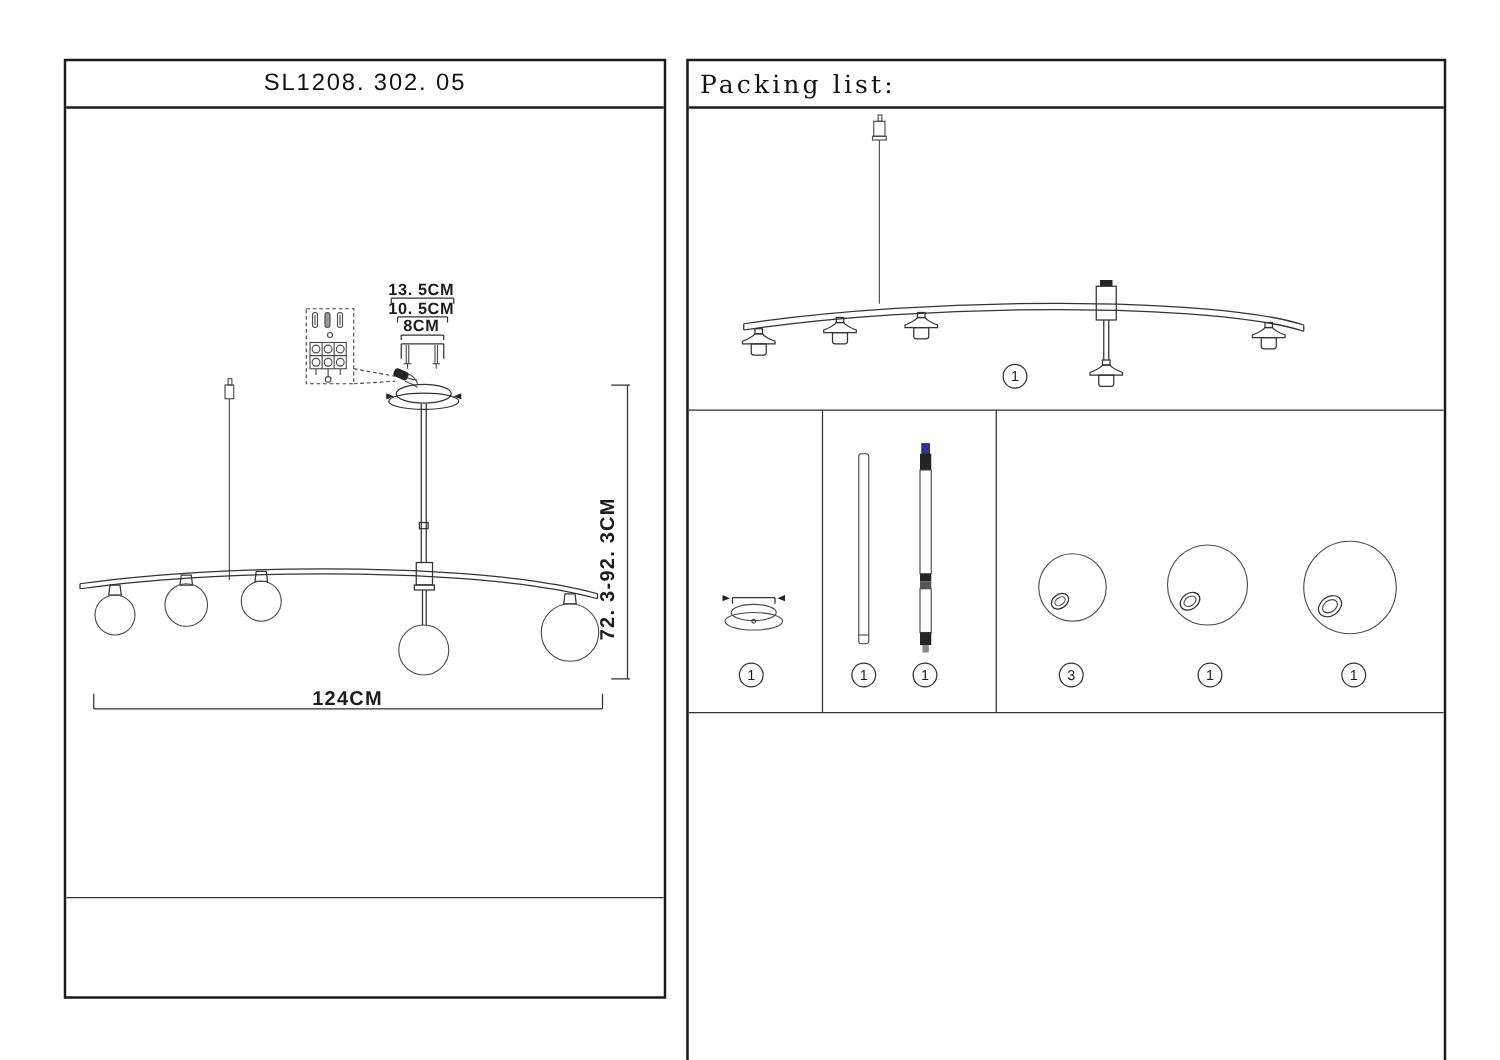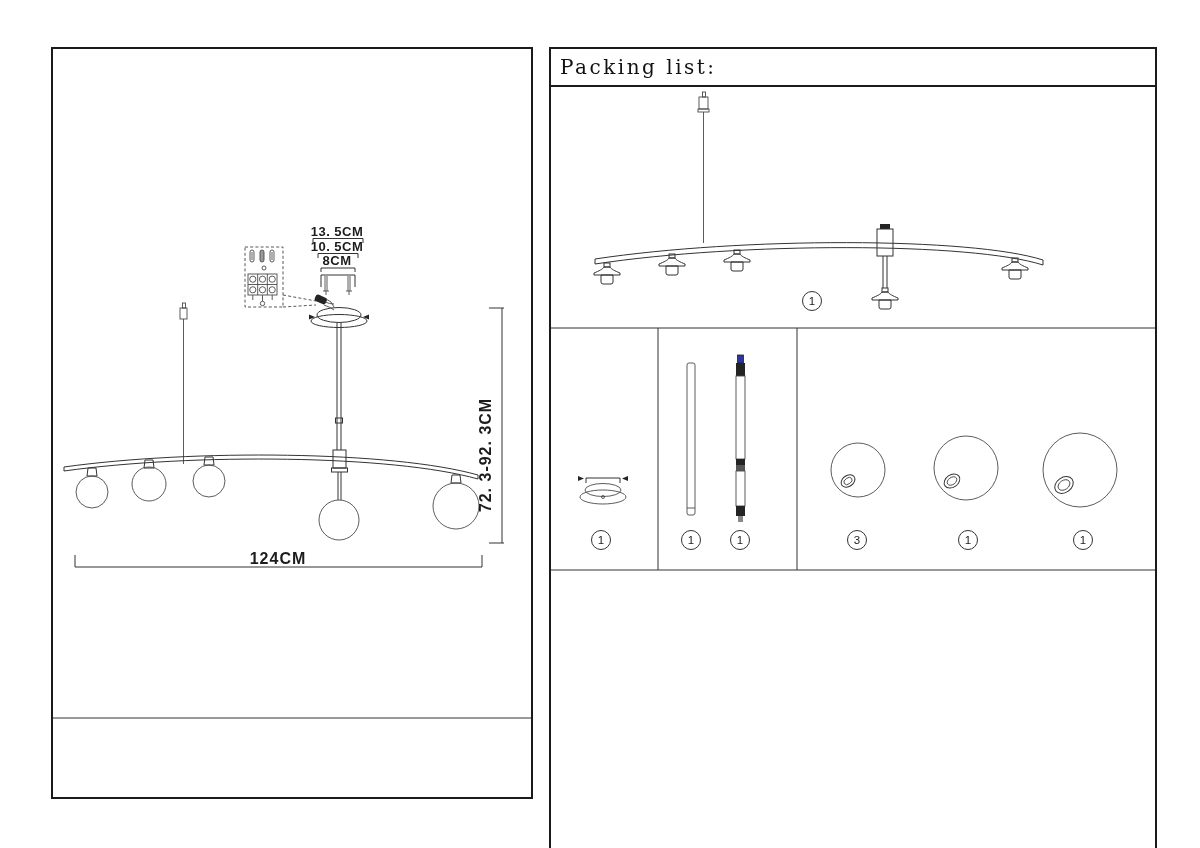--- a/index.html
+++ b/index.html
@@ -24,20 +24,23 @@
   .ln-thin{stroke:#4a4a4a;stroke-width:0.9;fill:none;}
   .ln-dash{stroke:#444;stroke-width:0.9;fill:none;stroke-dasharray:3 2.2;}
   .fill-dark{fill:#242424;stroke:none;}
 </style>
 </head>
 <body>
 
 <div class="page">
 
   <section class="panel panel-left">
+    <header class="panel-header">
+      <span class="title-left">SL1208. 302. 05</span>
+    </header>
 
     <svg class="panel-svg" width="478" height="708" viewBox="0 0 478 708">
 
       <g>
         <rect class="ln-dash" x="192" y="160" width="38" height="60"></rect>
         <g class="ln-thin">
           <rect x="197" y="163" width="4" height="12" rx="2" fill="#fff"></rect>
           <rect x="207" y="163" width="4" height="12" rx="2" fill="#9a9a9a"></rect>
           <rect x="217" y="163" width="4" height="12" rx="2" fill="#fff"></rect>
           <line x1="199" y1="165" x2="199" y2="173"></line>

